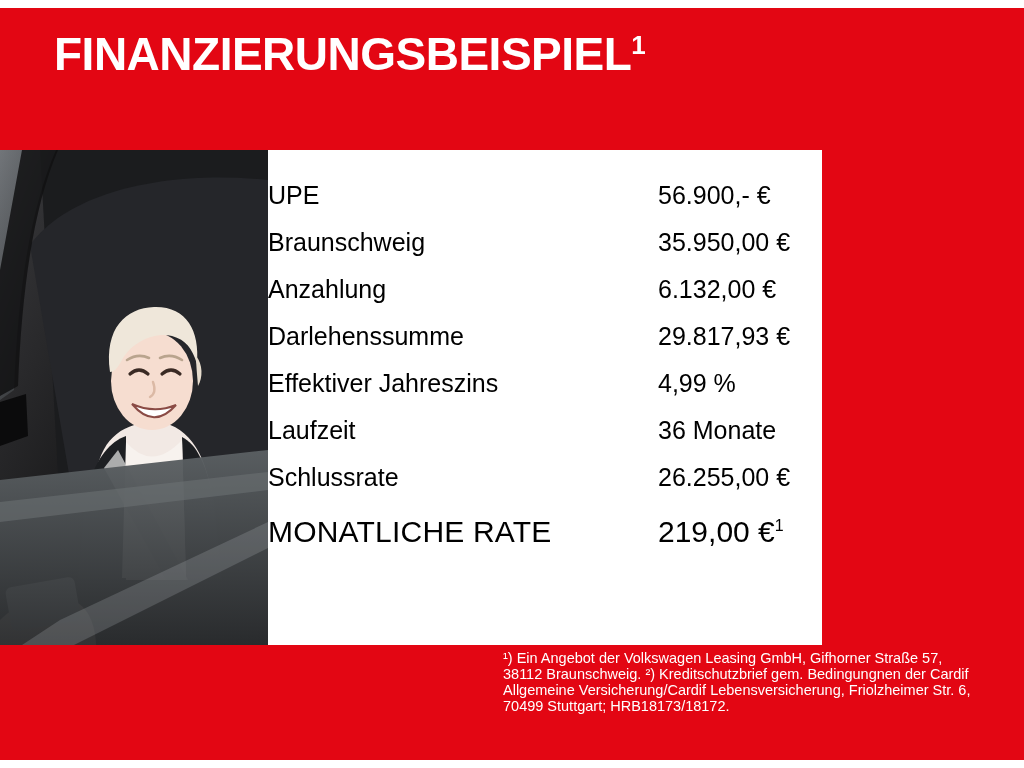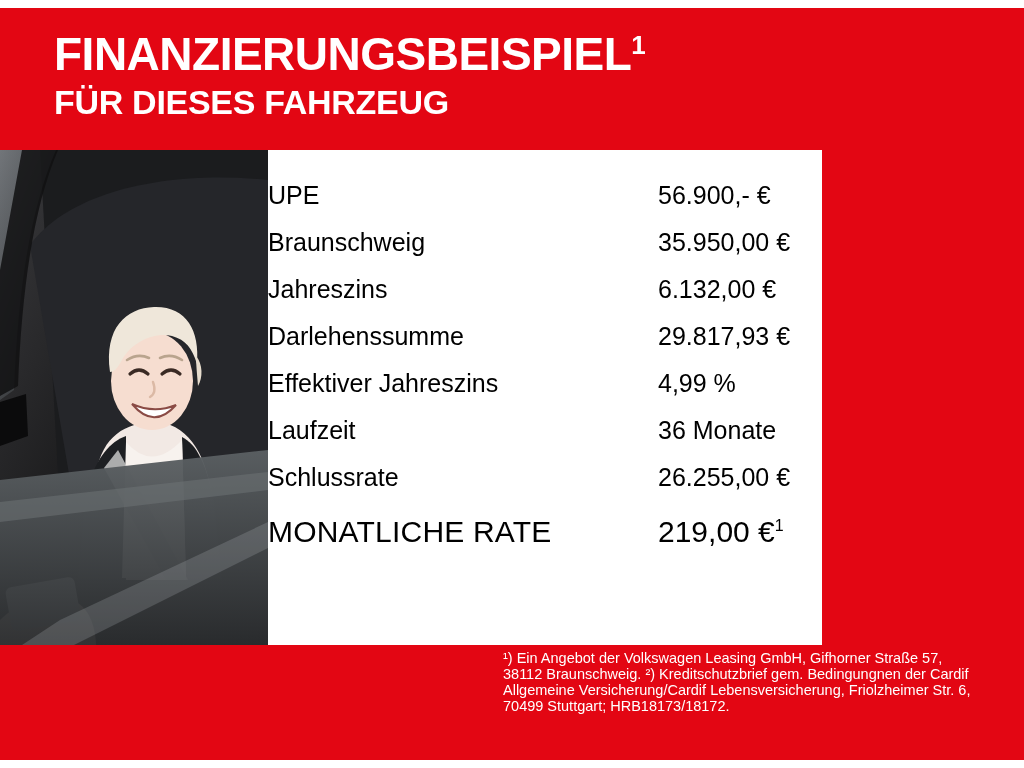--- a/index.html
+++ b/index.html
@@ -115,21 +115,20 @@
 </style>
 </head>
 <body>
 
 <div class="page">
   <div class="frame"></div>
   <div class="red-panel"></div>
 
   <div class="header">
     <div class="line1"><span>FINANZIERUNGSBEISPIEL</span><sup>1</sup></div>
-    <div class="line2">FÜR DIESES FAHRZEUG</div>
   </div>
 
   <div class="photo">
     <svg width="268" height="495" viewBox="0 0 268 495">
       <defs>
         <linearGradient id="carbody" x1="0" y1="0" x2="1" y2="1">
           <stop offset="0%" stop-color="#3a3a3d"></stop>
           <stop offset="55%" stop-color="#171718"></stop>
           <stop offset="100%" stop-color="#0d0d0e"></stop>
         </linearGradient>
@@ -198,21 +197,21 @@
       <tbody>
         <tr>
           <td class="lbl">UPE</td>
           <td class="val">56.900,- €</td>
         </tr>
         <tr>
           <td class="lbl">Braunschweig</td>
           <td class="val">35.950,00 €</td>
         </tr>
         <tr>
-          <td class="lbl">Jahreszins</td>
+          <td class="lbl">Anzahlung</td>
           <td class="val">6.132,00 €</td>
         </tr>
         <tr>
           <td class="lbl">Darlehenssumme</td>
           <td class="val">29.817,93 €</td>
         </tr>
         <tr>
           <td class="lbl">Effektiver Jahreszins</td>
           <td class="val">4,99 %</td>
         </tr>

